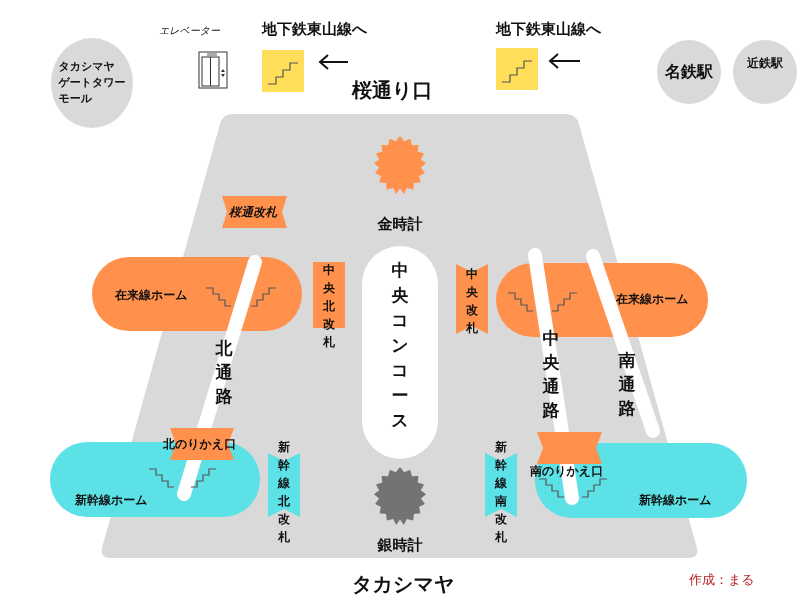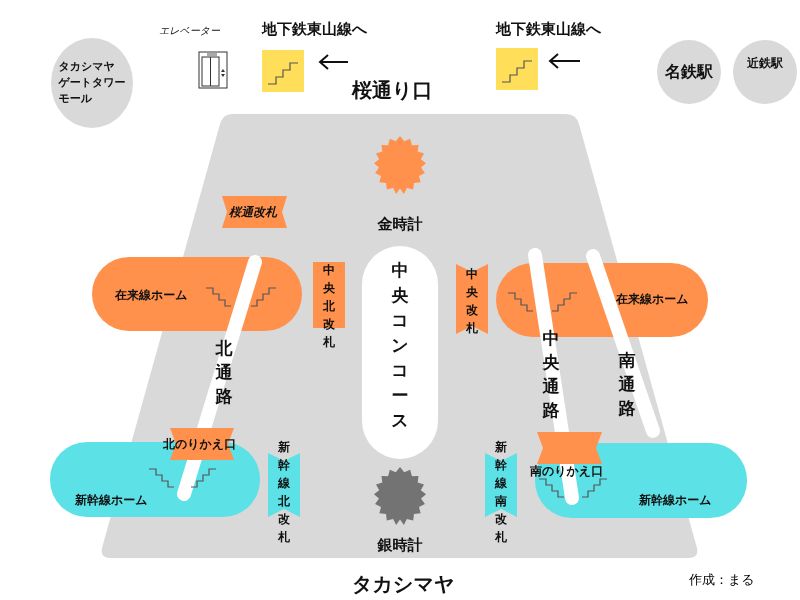--- a/index.html
+++ b/index.html
@@ -8,21 +8,21 @@
   svg { position: absolute; left: 0; top: 0; }
   .lbl { position: absolute; font-weight: bold; white-space: nowrap; line-height: 1; }
   .vert { position: absolute; font-weight: bold; line-height: 1; text-align: center; }
   .vert span { display: block; }
   .t11 { font-size: 10px; font-style: italic; }
   .t12 { font-size: 12px; }
   .t15 { font-size: 15px; }
   .t17 { font-size: 17px; }
   .t20 { font-size: 20px; text-align: center; }
   .center { transform: translateX(-50%); }
-  .credit { position: absolute; font-size: 13px; color: #000000; font-weight: normal; }
+  .credit { position: absolute; font-size: 13px; color: #b91c1c; font-weight: normal; }
   .round-label { position: absolute; display: flex; align-items: center; justify-content: center;
                  text-align: left; font-weight: bold; font-size: 11px; line-height: 1.45; }
 </style>
 </head>
 <body>
 
 <svg width="800" height="600" viewBox="0 0 800 600">
 
   <path d="M232,114 L566,114 Q576,114 579,124 L697,548 Q699,558 689,558 L110,558 Q100,558 102,548 L220,124 Q223,114 232,114 Z" fill="#d9d9d9"></path>
 

